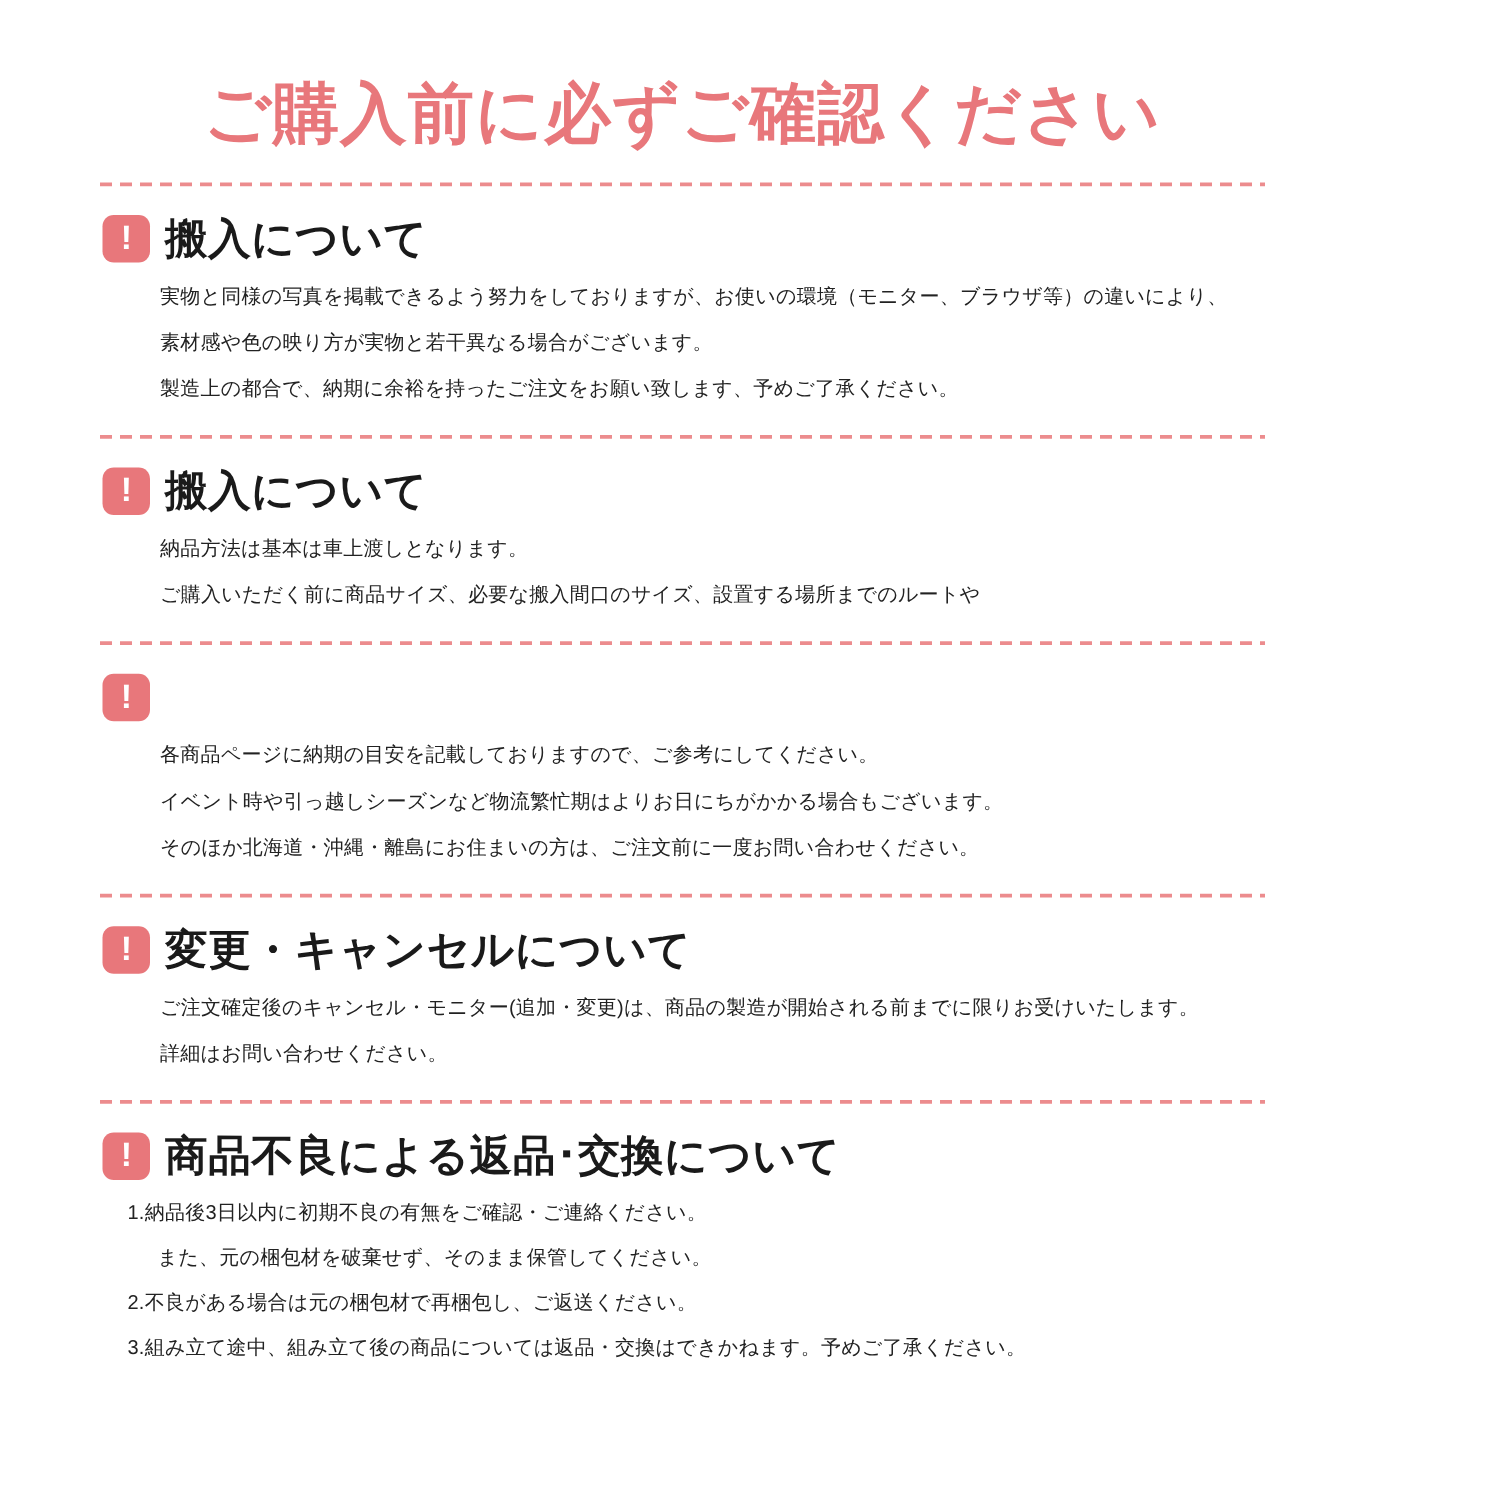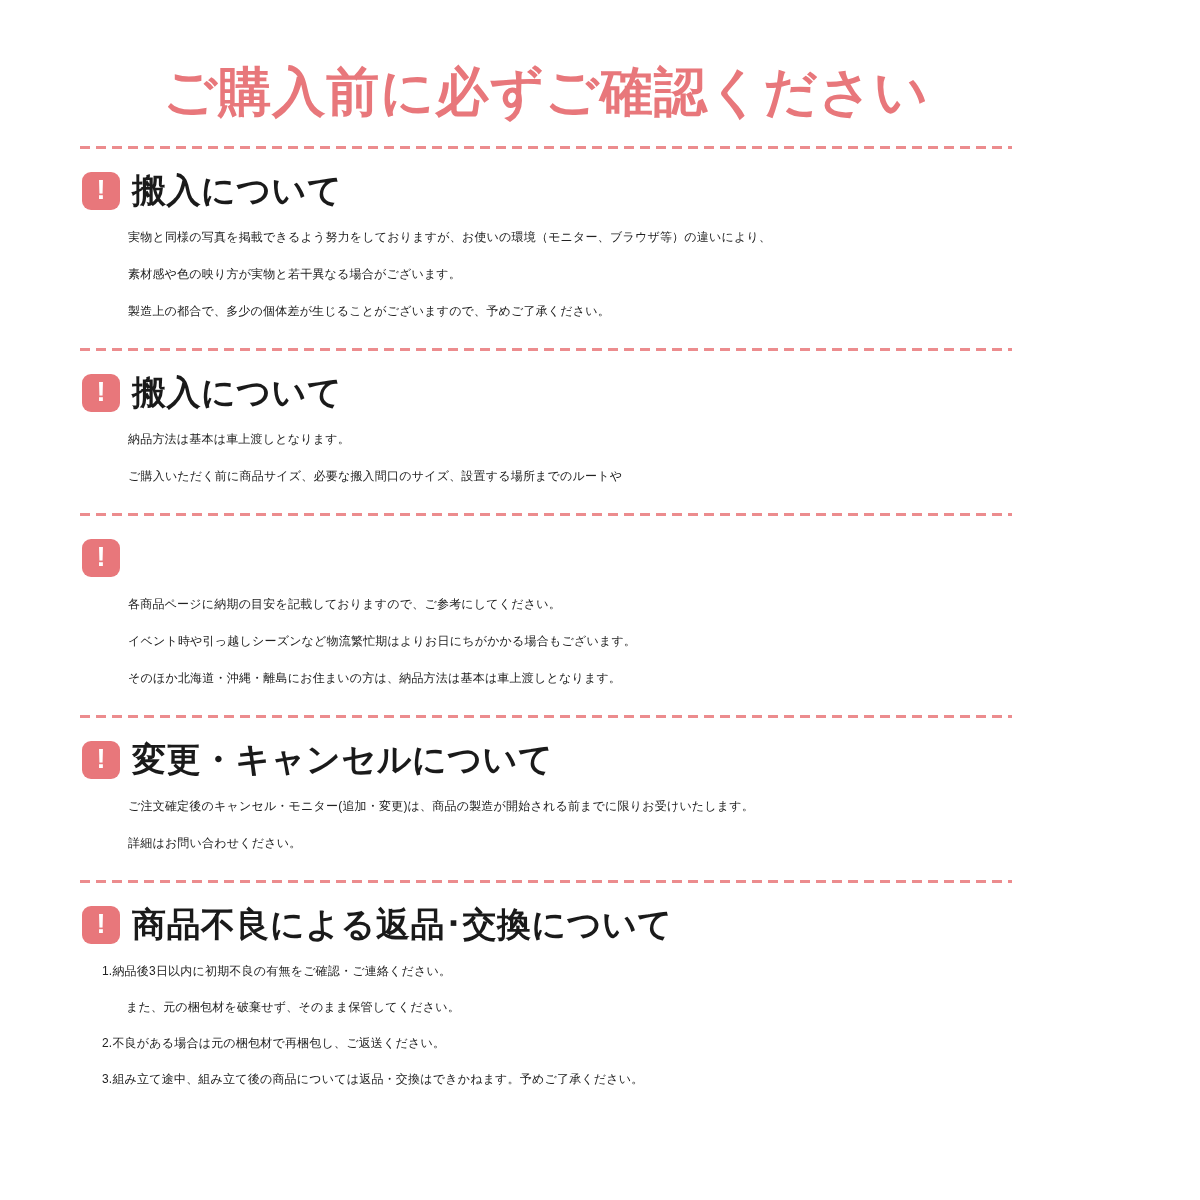--- a/index.html
+++ b/index.html
@@ -64,21 +64,21 @@
   }
   .sec-head h2 {
     font-size: 34px;
     font-weight: bold;
     color: var(--heading);
     letter-spacing: 0.5px;
     white-space: nowrap;
   }
   .sec-body { margin: 6px 80px 18px 128px; }
   .sec-body p {
-    font-size: 12px;
+    font-size: 16px;
     line-height: 37px;
     color: var(--body);
     white-space: nowrap;
     letter-spacing: 0.2px;
   }
   .section-returns .sec-body { margin-left: 102px; margin-bottom: 0; }
   .section-returns .sec-body p { line-height: 36px; }
   .sec-body p.indent { padding-left: 24px; }
 </style>
 </head>
@@ -91,21 +91,21 @@
   <div class="divider first"></div>
 
   <section class="section section-product">
     <div class="sec-head">
       <span class="excl-icon">!</span>
       <h2>搬入について</h2>
     </div>
     <div class="sec-body">
       <p>実物と同様の写真を掲載できるよう努力をしておりますが、お使いの環境（モニター、ブラウザ等）の違いにより、</p>
       <p>素材感や色の映り方が実物と若干異なる場合がございます。</p>
-      <p>製造上の都合で、多少の個体差が生じることがございますので、予めご了承ください。</p>
+      <p>製造上の都合で、納期に余裕を持ったご注文をお願い致します、予めご了承ください。</p>
     </div>
   </section>
 
   <div class="divider"></div>
 
   <section class="section section-delivery">
     <div class="sec-head">
       <span class="excl-icon">!</span>
       <h2>搬入について</h2>
     </div>
@@ -117,21 +117,21 @@
 
   <div class="divider"></div>
 
   <section class="section section-leadtime">
     <div class="sec-head">
       <span class="excl-icon">!</span>
     </div>
     <div class="sec-body">
       <p>各商品ページに納期の目安を記載しておりますので、ご参考にしてください。</p>
       <p>イベント時や引っ越しシーズンなど物流繁忙期はよりお日にちがかかる場合もございます。</p>
-      <p>そのほか北海道・沖縄・離島にお住まいの方は、納品方法は基本は車上渡しとなります。</p>
+      <p>そのほか北海道・沖縄・離島にお住まいの方は、ご注文前に一度お問い合わせください。</p>
     </div>
   </section>
 
   <div class="divider"></div>
 
   <section class="section section-cancel">
     <div class="sec-head">
       <span class="excl-icon">!</span>
       <h2>変更・キャンセルについて</h2>
     </div>

